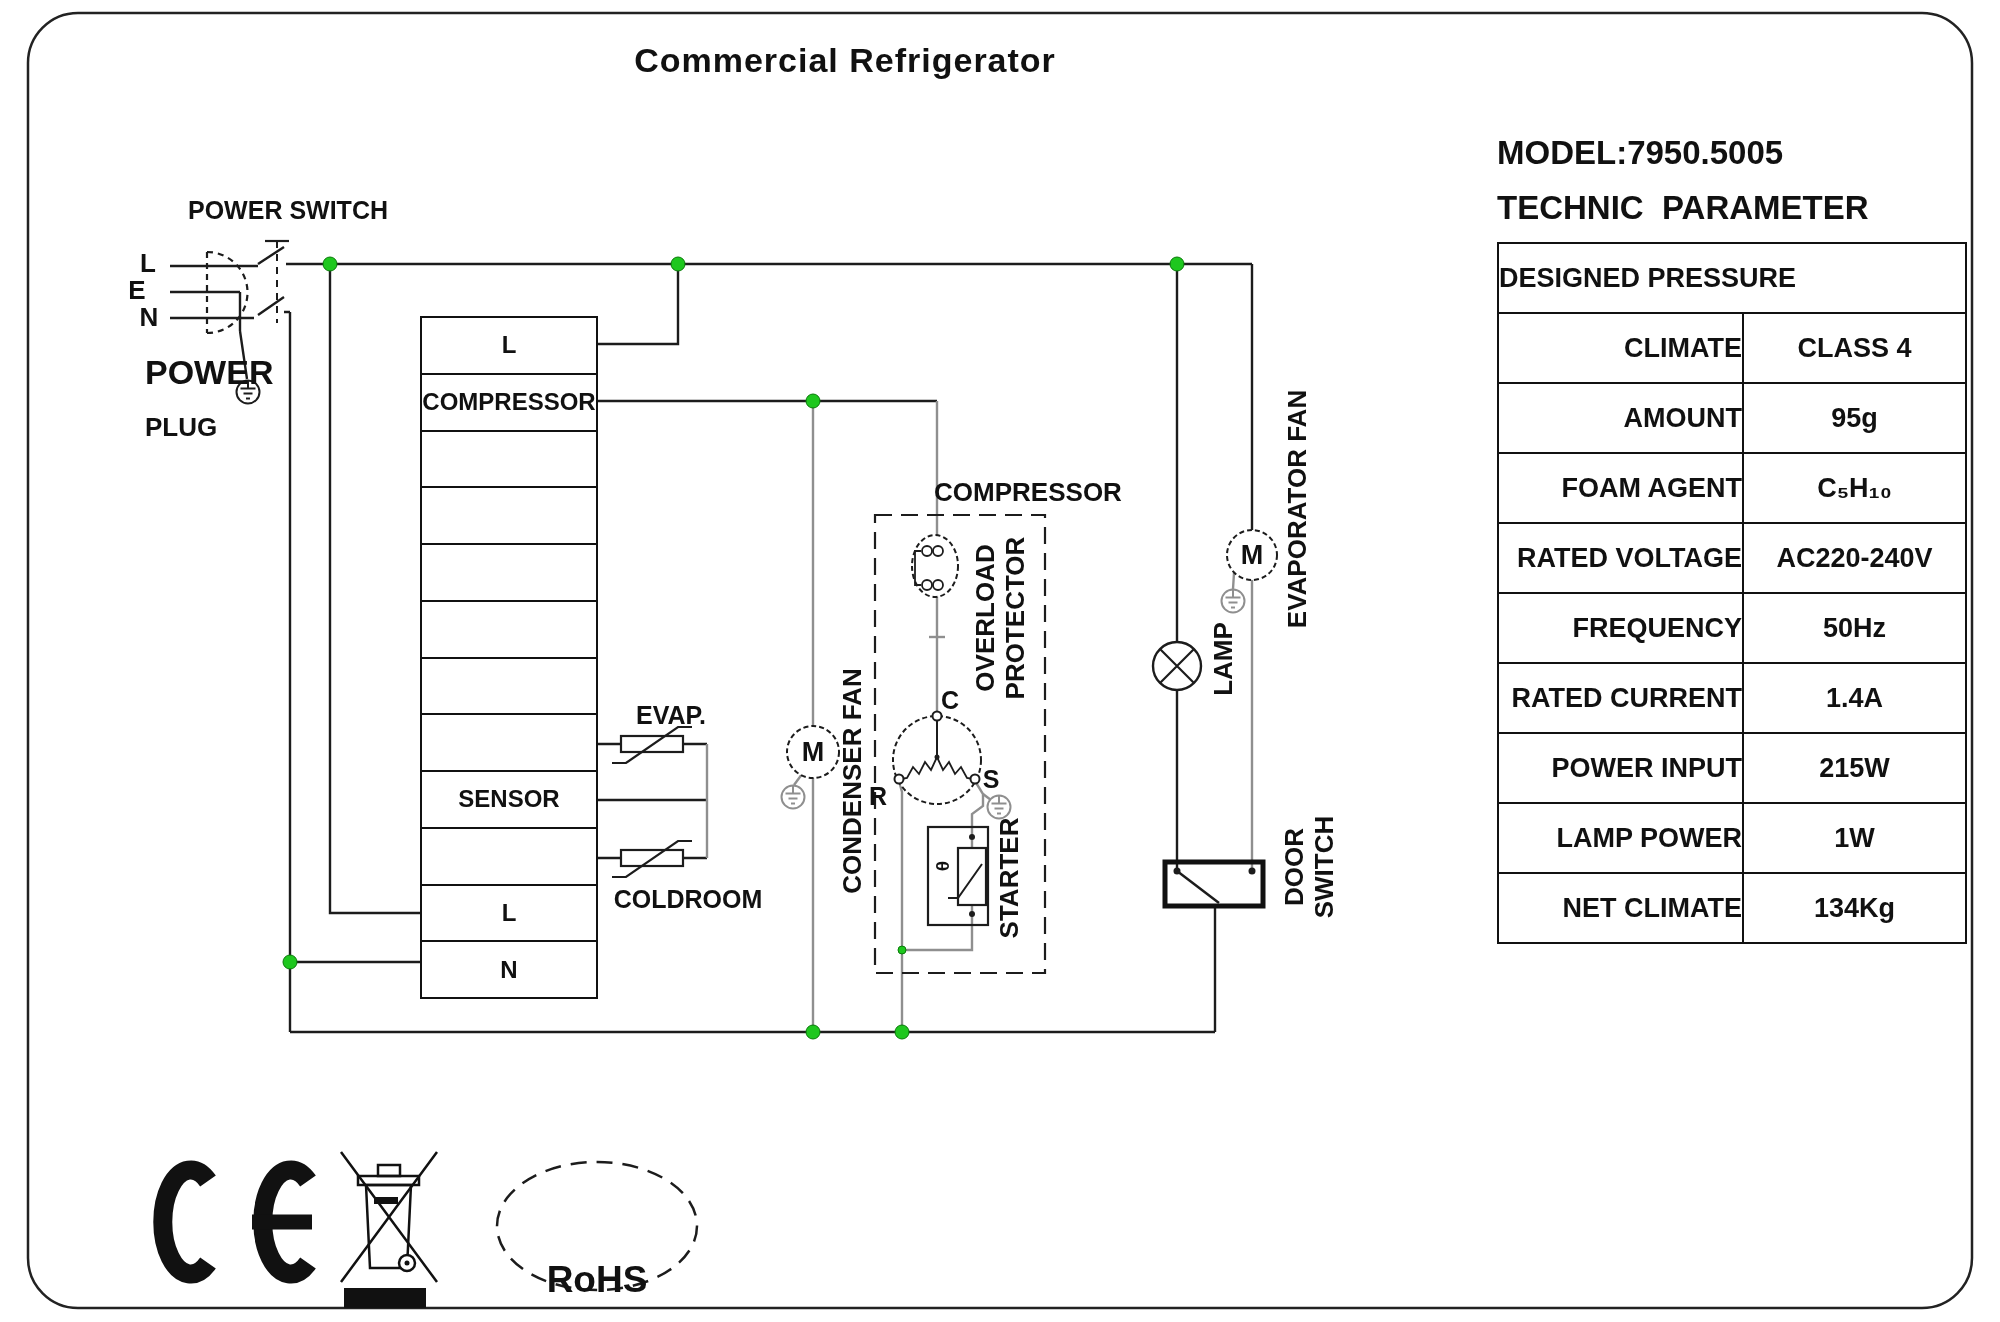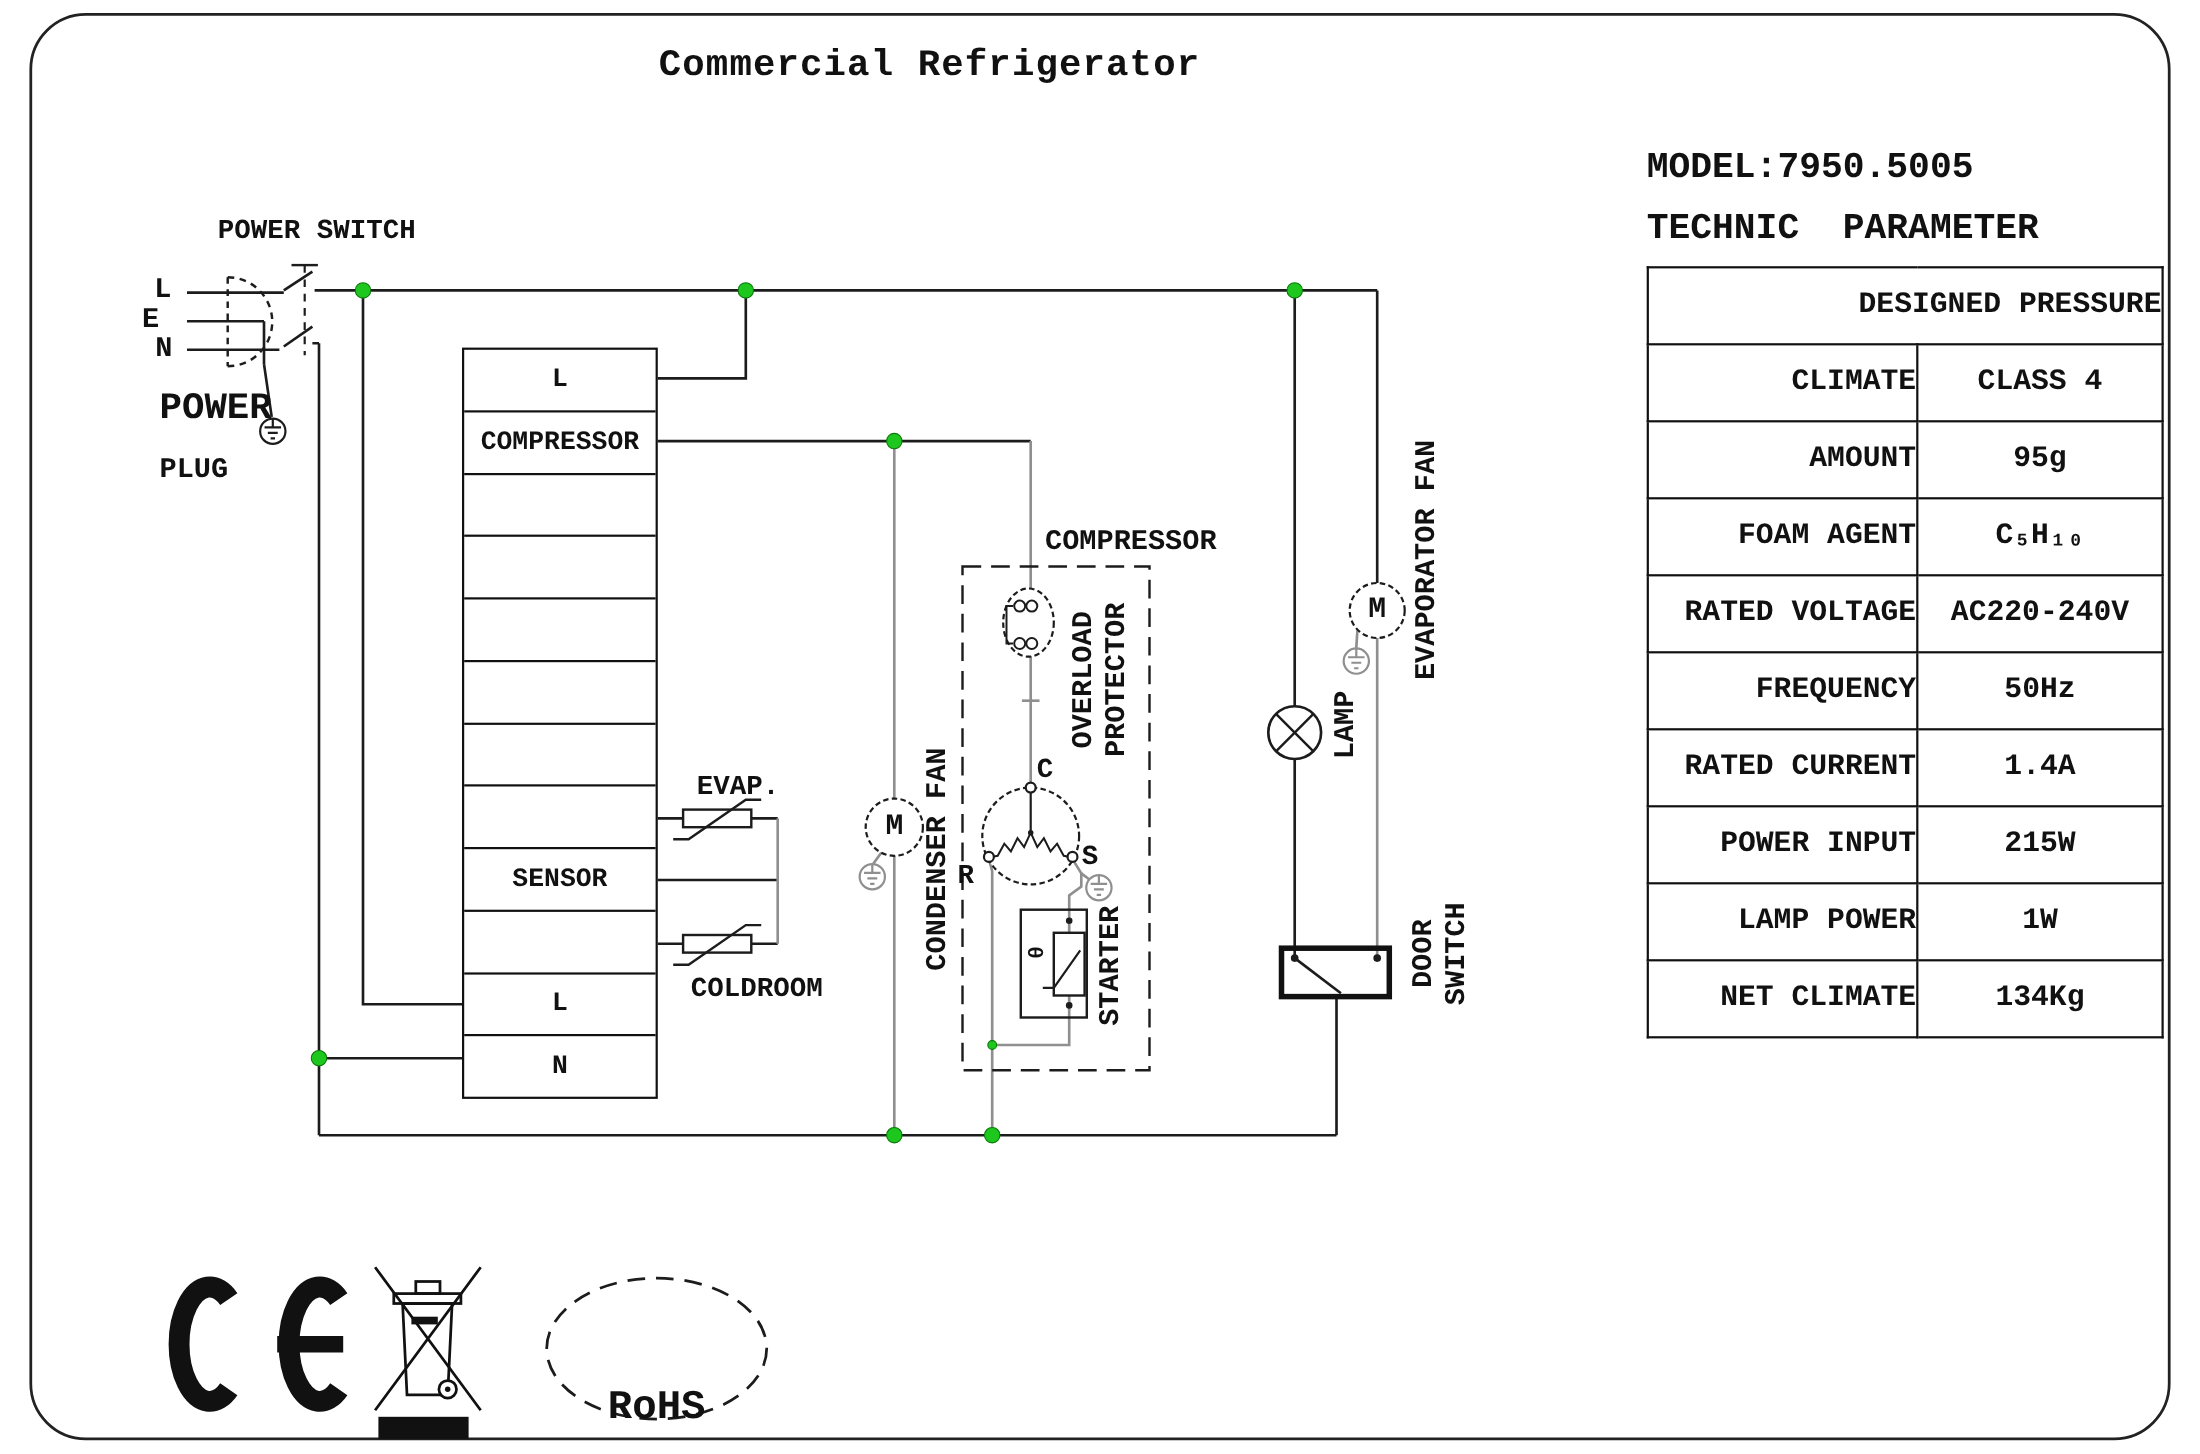--- a/index.html
+++ b/index.html
@@ -1,17 +1,17 @@
 <!DOCTYPE html>
 <html style="--wire: #1c1c1c; --wire-gray: #8f8f8f; --junction: #1ec71e;"><head>
 <meta charset="utf-8">
 <style>
   html,body{margin:0;padding:0;background:#fff;}
   .stage{position:relative;width:2000px;height:1322px;background:#fff;overflow:hidden;
-         font-family:Liberation Mono, monospace;color:#111;}
+         font-family:Liberation Sans, sans-serif;color:#111;}
   svg{position:absolute;left:0;top:0;}
   :root{--wire:#1c1c1c;--wire-gray:#8f8f8f;--junction:#1ec71e;}
   .wb{stroke:var(--wire);stroke-width:2.4;fill:none;}
   .wg{stroke:var(--wire-gray);stroke-width:2.4;fill:none;}
   .sym{stroke:var(--wire);fill:none;}
   .jd{fill:var(--junction);stroke:#0a7a0a;stroke-width:1;}
   .tl{position:absolute;font-weight:bold;white-space:pre;}
   .hlab{position:absolute;transform:translate(-50%,-50%);white-space:pre;font-weight:bold;text-align:center;}
   .vlab{position:absolute;transform:translate(-50%,-50%) rotate(-90deg);white-space:pre;
         font-weight:bold;text-align:center;line-height:30px;}
@@ -19,21 +19,21 @@
   .tblock{position:absolute;left:420px;top:316px;width:178px;height:683px;box-sizing:border-box;
           border:2.4px solid #111;display:flex;flex-direction:column;}
   .trow{flex:1;display:flex;align-items:center;justify-content:center;
         font-weight:bold;font-size:24px;border-top:2.4px solid #111;overflow:hidden;}
   .trow:first-child{border-top:none;}
   
   .ptable{position:absolute;left:1497px;top:242px;border-collapse:collapse;table-layout:fixed;}
   .ptable td{border:2px solid #111;font-weight:bold;font-size:27px;height:68px;padding:0;}
   .ptable .lab{width:233px;padding-left:10px;text-align:right;}
   .ptable .val{width:221px;text-align:center;}
-  .ptable .hdr{text-align:right;}
+  .ptable .hdr{text-align:left;}
 </style>
 </head>
 <body>
 
 <div class="stage">
 
   <svg width="2000" height="1322" viewBox="0 0 2000 1322">
     <defs>
       <g id="gnd">
         <circle cx="0" cy="0" r="11.5" fill="#fff" stroke-width="2"></circle>

